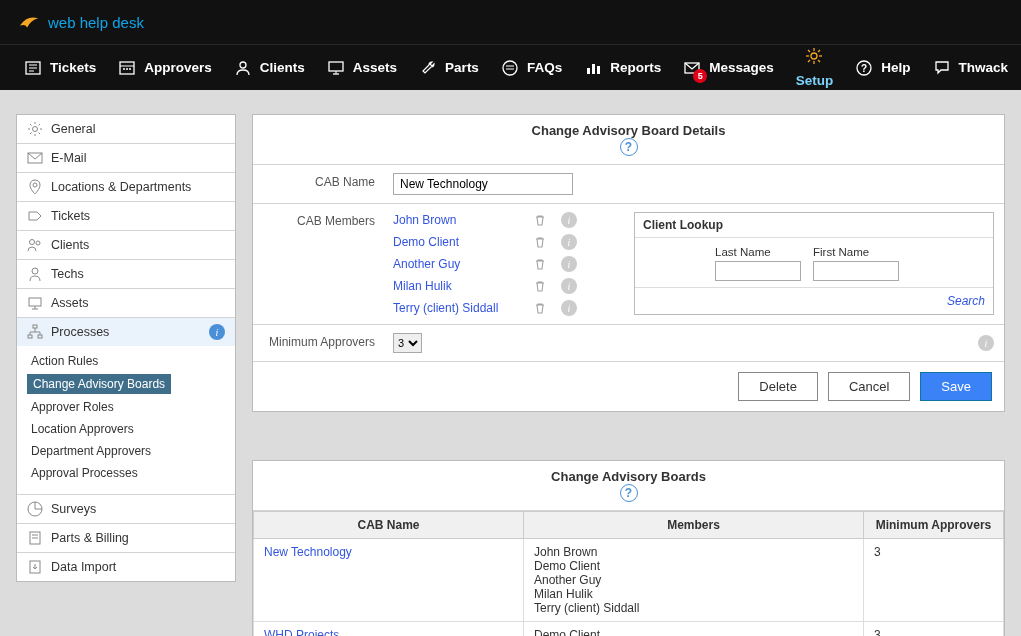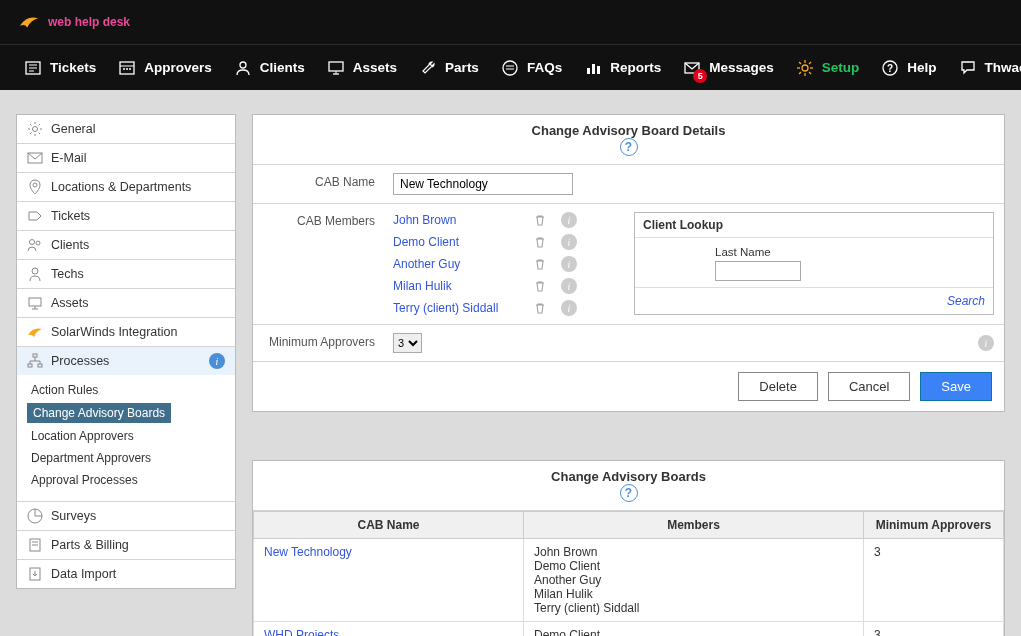--- a/index.html
+++ b/index.html
@@ -1,23 +1,23 @@
 <!DOCTYPE html>
 <html><head>
 <meta charset="utf-8">
 <style>
 * { box-sizing: border-box; margin: 0; padding: 0; }
 body { font-family: Arial, Helvetica, sans-serif; font-size: 12px; background: #dcdcdc; color: #333; width: 1021px; }
 .topbar { background: #111; height: 44px; display: flex; align-items: center; padding: 0 18px; }
 .logo { display: flex; align-items: center; gap: 8px; }
 .logo-badge { width: 22px; height: 22px; }
-.logo-text { color: #ec4899; font-size: 12px; font-weight: 700; }
+.logo-text { color: #0ea5e9; font-size: 15px; font-weight: 400; }
 .navbar { background: #111; height: 46px; display: flex; align-items: center; gap: 22px; padding: 0 24px; border-top: 1px solid #2a2a2a; }
 .nav-item { display: flex; align-items: center; gap: 8px; color: #fff; font-size: 13.5px; font-weight: 600; cursor: pointer; position: relative; }
-.nav-item.active { color: #22c55e; }
+.nav-item.active { color: #7dd3fc; flex-direction: column; }
 .nav-icon { width: 18px; height: 18px; display: inline-flex; align-items: center; justify-content: center; }
 .badge { position: absolute; top: 10px; left: 10px; background: #e1001a; color: #fff; font-size: 9px; font-weight: bold; width: 14px; height: 14px; border-radius: 50%; display: flex; align-items: center; justify-content: center; }
 .main { display: flex; padding: 24px 16px 16px 16px; gap: 16px; align-items: flex-start; }
 .sidebar { width: 220px; background: #fff; border: 1px solid #bbb; }
 .side-item { display: flex; align-items: center; gap: 8px; padding: 6px 10px; border-bottom: 1px solid #d3d3d3; cursor: pointer; background: #fff; font-size: 12.5px; }
 .side-item.active { background: #eaf3fb; }
 .side-item.noborder { border-bottom: none; }
 .side-sub { padding: 4px 0 10px 0; background:#fff; border-bottom:1px solid #d3d3d3;}
 .side-sub-item { padding: 4px 10px 4px 14px; cursor: pointer; font-size: 12px; }
 .side-sub-item.selected { background: #3f6e8a; color: #fff; display:inline-block; margin-left:10px; padding:3px 6px; }
@@ -252,44 +252,37 @@
         <div class="side-item">
           <span style="width: 16px; display: inline-flex;">
             <svg width="16" height="16" viewBox="0 0 16 16">
               <rect x="2" y="3" width="12" height="8" fill="none" stroke="#888"></rect>
               <line x1="5" y1="14" x2="11" y2="14" stroke="#888"></line>
               <line x1="8" y1="11" x2="8" y2="14" stroke="#888"></line>
             </svg>
           </span>
           <span>Assets</span>
         </div>
-        <div class="side-item">
-          <span style="width: 16px; display: inline-flex;">
-            <svg width="16" height="16" viewBox="0 0 16 16">
-              <path d="M1 11 Q6 3 15 5 Q9 7 7 13 Q5 10 1 11 Z" fill="#f5a623"></path>
-            </svg>
-          </span>
-          <span>SolarWinds Integration</span>
-        </div>
         <div class="side-item active noborder">
           <span style="width: 16px; display: inline-flex;">
             <svg width="16" height="16" viewBox="0 0 16 16">
               <rect x="6" y="1" width="4" height="3" fill="none" stroke="#888"></rect>
               <rect x="1" y="11" width="4" height="3" fill="none" stroke="#888"></rect>
               <rect x="11" y="11" width="4" height="3" fill="none" stroke="#888"></rect>
               <path d="M8 4 v4 M8 8 h-5 v3 M8 8 h5 v3" fill="none" stroke="#888"></path>
             </svg>
           </span>
           <span>Processes</span>
           <span class="side-info">i</span>
         </div>
       </div>
     <div class="side-sub" id="processes-sub">
         <div class="side-sub-item">Action Rules</div>
         <div style="padding: 2px 0px;"><div class="side-sub-item selected">Change Advisory Boards</div></div>
+        <div class="side-sub-item">Approver Roles</div>
         <div class="side-sub-item">Location Approvers</div>
         <div class="side-sub-item">Department Approvers</div>
         <div class="side-sub-item">Approval Processes</div>
       </div>
     <div id="side-bottom">
         <div class="side-item">
           <span style="width: 16px; display: inline-flex;">
             <svg width="16" height="16" viewBox="0 0 16 16">
               <path d="M8 1 a7 7 0 1 1 0 14 a7 7 0 1 1 0 -14 M8 1 v7 h7" fill="none" stroke="#888"></path>
             </svg>
@@ -371,20 +364,24 @@
                     <path d="M3 4 h8 M5 4 v-1 h4 v1 M4 4 l1 8 h4 l1 -8" fill="none" stroke="#666" stroke-width="1.1"></path>
                   </svg></span>
                 <span class="info-dot">i</span>
               </div>
             </div>
           <div class="lookup-box">
             <div class="lookup-header">Client Lookup</div>
             <div class="lookup-body">
               <div class="lookup-col">
                 <span>Last Name</span>
+                <input class="lookup-input" style="">
+              </div>
+              <div class="lookup-col">
+                <span>First Name</span>
                 <input class="lookup-input" style="">
               </div>
             </div>
             <div class="lookup-footer">
               <button class="btn-link">Search</button>
             </div>
           </div>
         </div>
       </div>
 

